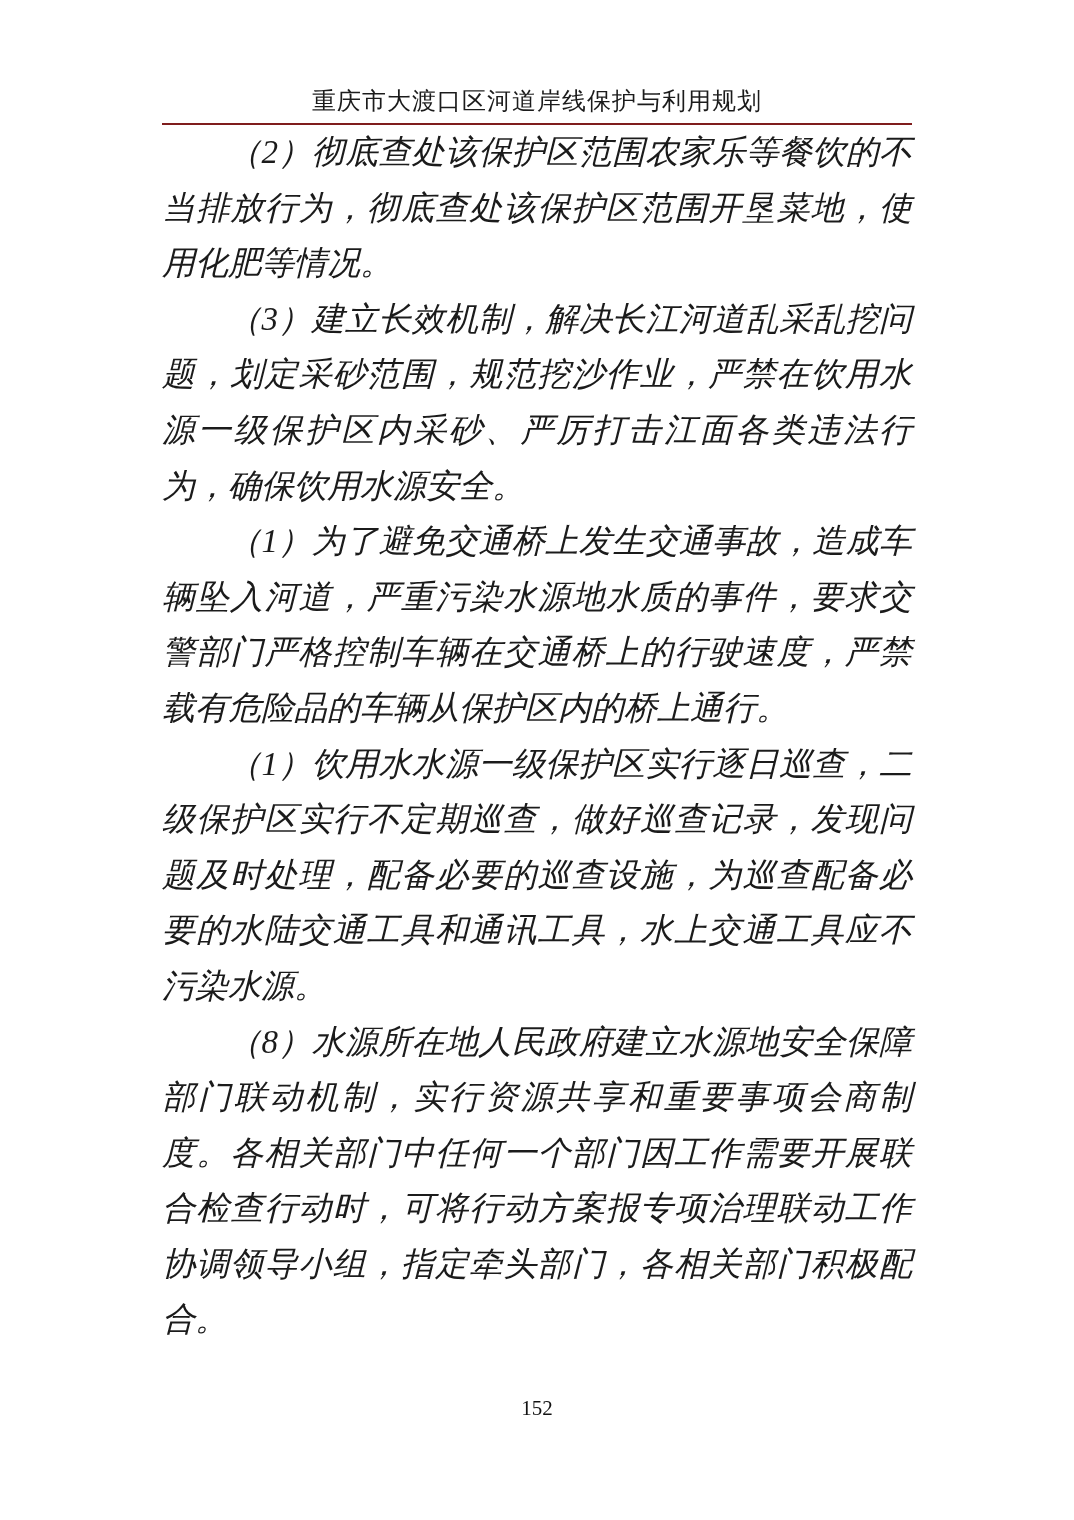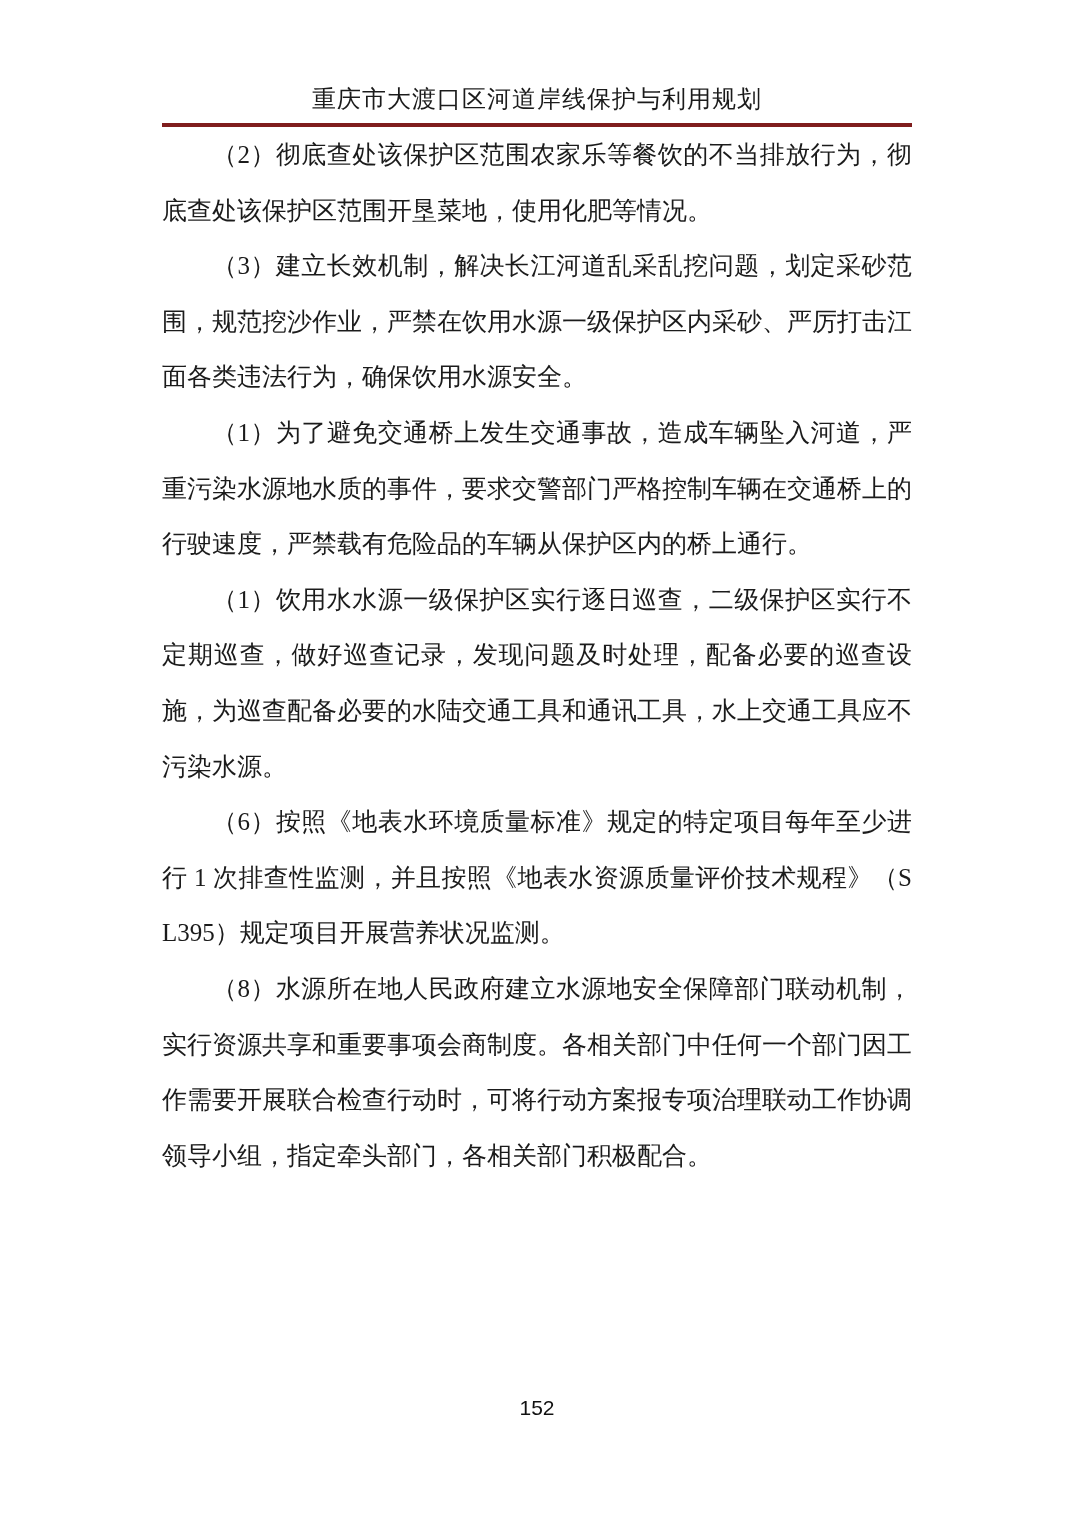--- a/index.html
+++ b/index.html
@@ -14,75 +14,74 @@
     background: #ffffff;
     color: #1b1b1b;
     font-family: "Liberation Serif", "DejaVu Serif", serif;
     overflow: hidden;
     box-sizing: border-box;
   }
   .header {
     margin: 0 162px;
     padding-top: 84px;
     padding-bottom: 5px;
-    border-bottom: 4px solid #7f1d1d;
+    border-bottom: 2px solid #7f1d1d;
     text-align: center;
-    font-family: Liberation Mono, monospace;
   }
   .header-title {
     font-size: 24px;
     line-height: 34px;
     letter-spacing: 1px;
     color: #1b1b1b;
     white-space: nowrap;
   }
   .doc-body {
     margin: 0 162px;
     width: 750px;
-    font-size: 25px;
+    font-size: 33px;
     line-height: 55.6px;
     text-align: justify;
     text-justify: inter-character;
     color: #1b1b1b;
+    font-style: italic;
   }
   .doc-body p {
     margin: 0;
     padding: 0;
     text-indent: 2em;
     word-break: break-all;
   }
   .footer {
     position: absolute;
     left: 0;
     bottom: 99px;
     width: 100%;
     text-align: center;
   }
   .page-number {
-    font-family: Liberation Sans, sans-serif;
+    font-family: Liberation Serif, serif;
     font-size: 21px;
     line-height: 26px;
     color: #111111;
   }
 </style>
 </head>
 <body>
 
 <div class="page">
 
   <div class="header">
     <div class="header-title">重庆市大渡口区河道岸线保护与利用规划</div>
   </div>
 
   <div class="doc-body">
     <p>（2）彻底查处该保护区范围农家乐等餐饮的不当排放行为，彻底查处该保护区范围开垦菜地，使用化肥等情况。</p>
     <p>（3）建立长效机制，解决长江河道乱采乱挖问题，划定采砂范围，规范挖沙作业，严禁在饮用水源一级保护区内采砂、严厉打击江面各类违法行为，确保饮用水源安全。</p>
     <p>（1）为了避免交通桥上发生交通事故，造成车辆坠入河道，严重污染水源地水质的事件，要求交警部门严格控制车辆在交通桥上的行驶速度，严禁载有危险品的车辆从保护区内的桥上通行。</p>
     <p>（1）饮用水水源一级保护区实行逐日巡查，二级保护区实行不定期巡查，做好巡查记录，发现问题及时处理，配备必要的巡查设施，为巡查配备必要的水陆交通工具和通讯工具，水上交通工具应不污染水源。</p>
-    <p>（6）按照《地表水环境质量标准》规定的特定项目每年至少进行 1 次排查性监测，并且按照《地表水资源质量评价技术规程》（SL395）规定项目开展营养状况监测。</p>
     <p>（8）水源所在地人民政府建立水源地安全保障部门联动机制，实行资源共享和重要事项会商制度。各相关部门中任何一个部门因工作需要开展联合检查行动时，可将行动方案报专项治理联动工作协调领导小组，指定牵头部门，各相关部门积极配合。</p>
   </div>
 
   <div class="footer">
     <span class="page-number">152</span>
   </div>
 
 </div>
 
 </body></html>

